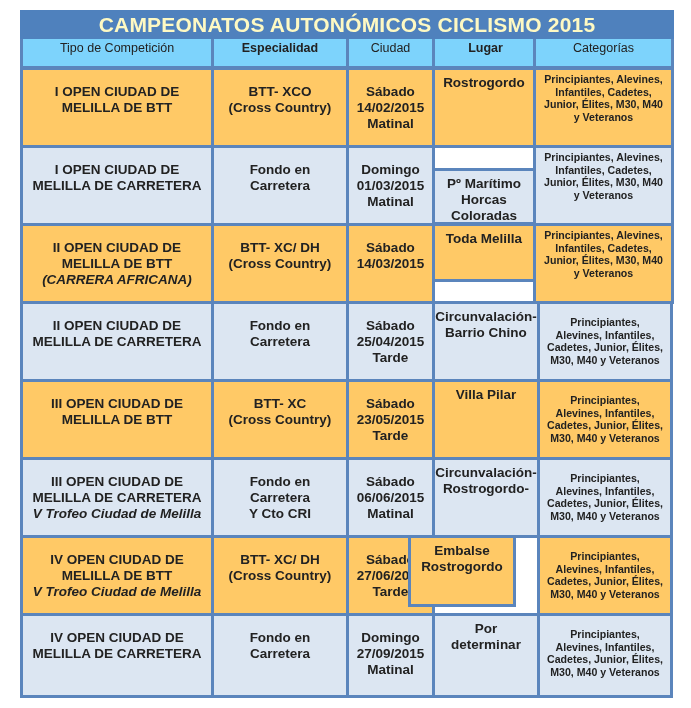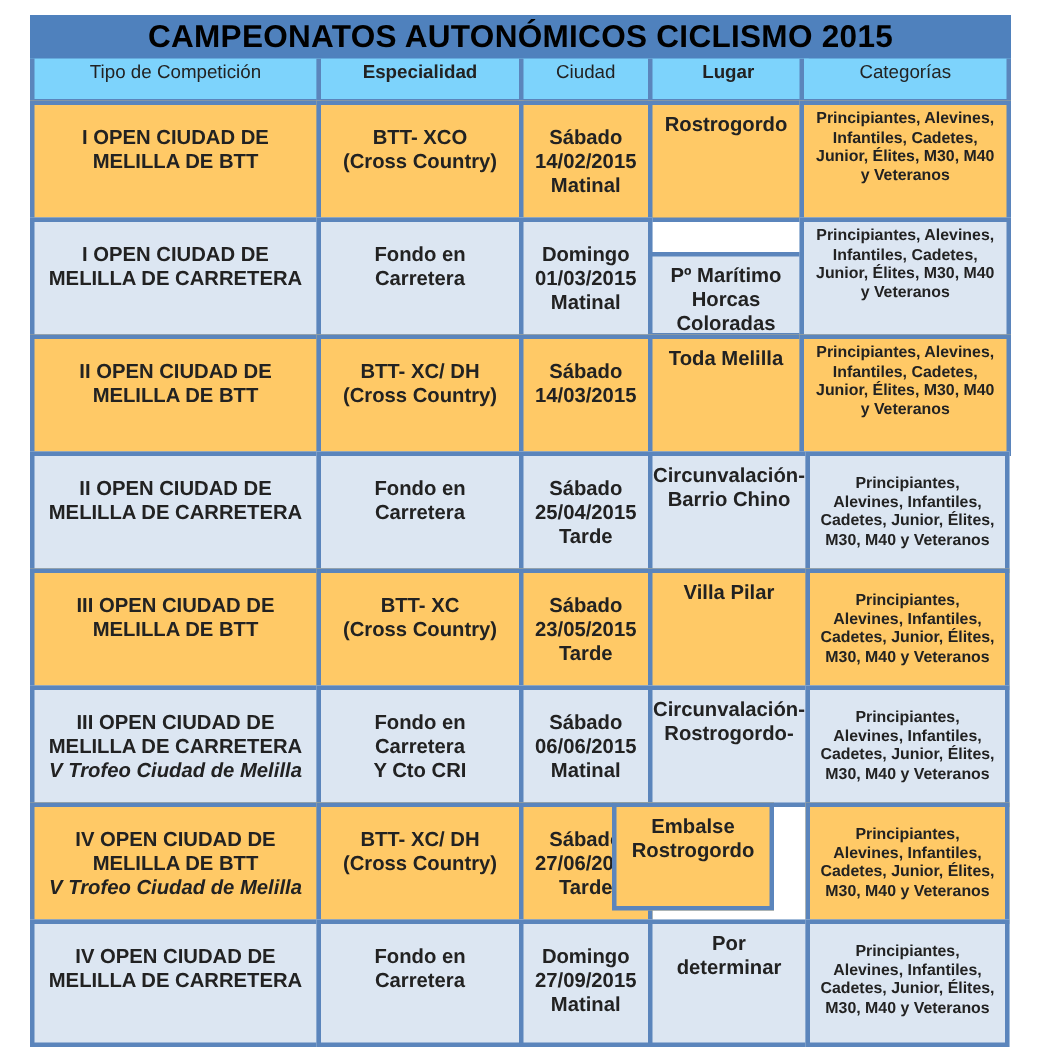--- a/index.html
+++ b/index.html
@@ -1,21 +1,21 @@
 <!DOCTYPE html>
 <html><head>
 <meta charset="utf-8">
 <style>
   html, body { margin: 0; padding: 0; background: #ffffff; }
   body { width: 691px; height: 708px; position: relative; overflow: hidden;
          font-family: "Liberation Sans", sans-serif; color: #222; }
   .abs { position: absolute; box-sizing: border-box; }
   .title {
     left: 20px; top: 10px; width: 654px; height: 30px;
-    background: #4f81bd; color: #000000; font-weight: bold; font-size: 21px;
+    background: #4f81bd; color: #fef9c3; font-weight: bold; font-size: 21px;
     display: flex; align-items: center; justify-content: center; letter-spacing: 0.2px;
   }
   .hdr {
     top: 39px; height: 30px; background: #7dd3fc;
     border: 3px solid #5b85bc; border-top: none;
     font-size: 12.5px; text-align: center; padding-top: 2px;
   }
   .hdr.bold { font-weight: bold; }
   .cell {
     border: 3px solid #5b85bc;
@@ -85,30 +85,31 @@
     </div>
     <div class="abs cell blue cat" style="left: 533px; top: 145px; width: 141px; height: 81px;">
       <span class="line">Principiantes, Alevines,</span>
       <span class="line">Infantiles, Cadetes,</span>
       <span class="line">Junior, Élites, M30, M40</span>
       <span class="line">y Veteranos</span>
     </div>
     <div class="abs cell orange " style="left: 20px; top: 223px; width: 194px; height: 81px;">
       <span class="line">II OPEN CIUDAD DE</span>
       <span class="line">MELILLA DE BTT</span>
+      <span class="line it">(CARRERA AFRICANA)</span>
     </div>
     <div class="abs cell orange " style="left: 211px; top: 223px; width: 138px; height: 81px;">
       <span class="line">BTT- XC/ DH</span>
       <span class="line">(Cross Country)</span>
     </div>
     <div class="abs cell orange " style="left: 346px; top: 223px; width: 89px; height: 81px;">
       <span class="line">Sábado</span>
       <span class="line">14/03/2015</span>
     </div>
-    <div class="abs cell orange top" style="left: 432px; top: 223px; width: 104px; height: 81px;">
+    <div class="abs cell orange top" style="left: 432px; top: 223px; width: 104px; height: 59px;">
       <span class="line">Toda Melilla</span>
     </div>
     <div class="abs cell orange cat" style="left: 533px; top: 223px; width: 141px; height: 81px;">
       <span class="line">Principiantes, Alevines,</span>
       <span class="line">Infantiles, Cadetes,</span>
       <span class="line">Junior, Élites, M30, M40</span>
       <span class="line">y Veteranos</span>
     </div>
     <div class="abs cell blue " style="left: 20px; top: 301px; width: 194px; height: 81px;">
       <span class="line">II OPEN CIUDAD DE</span>

